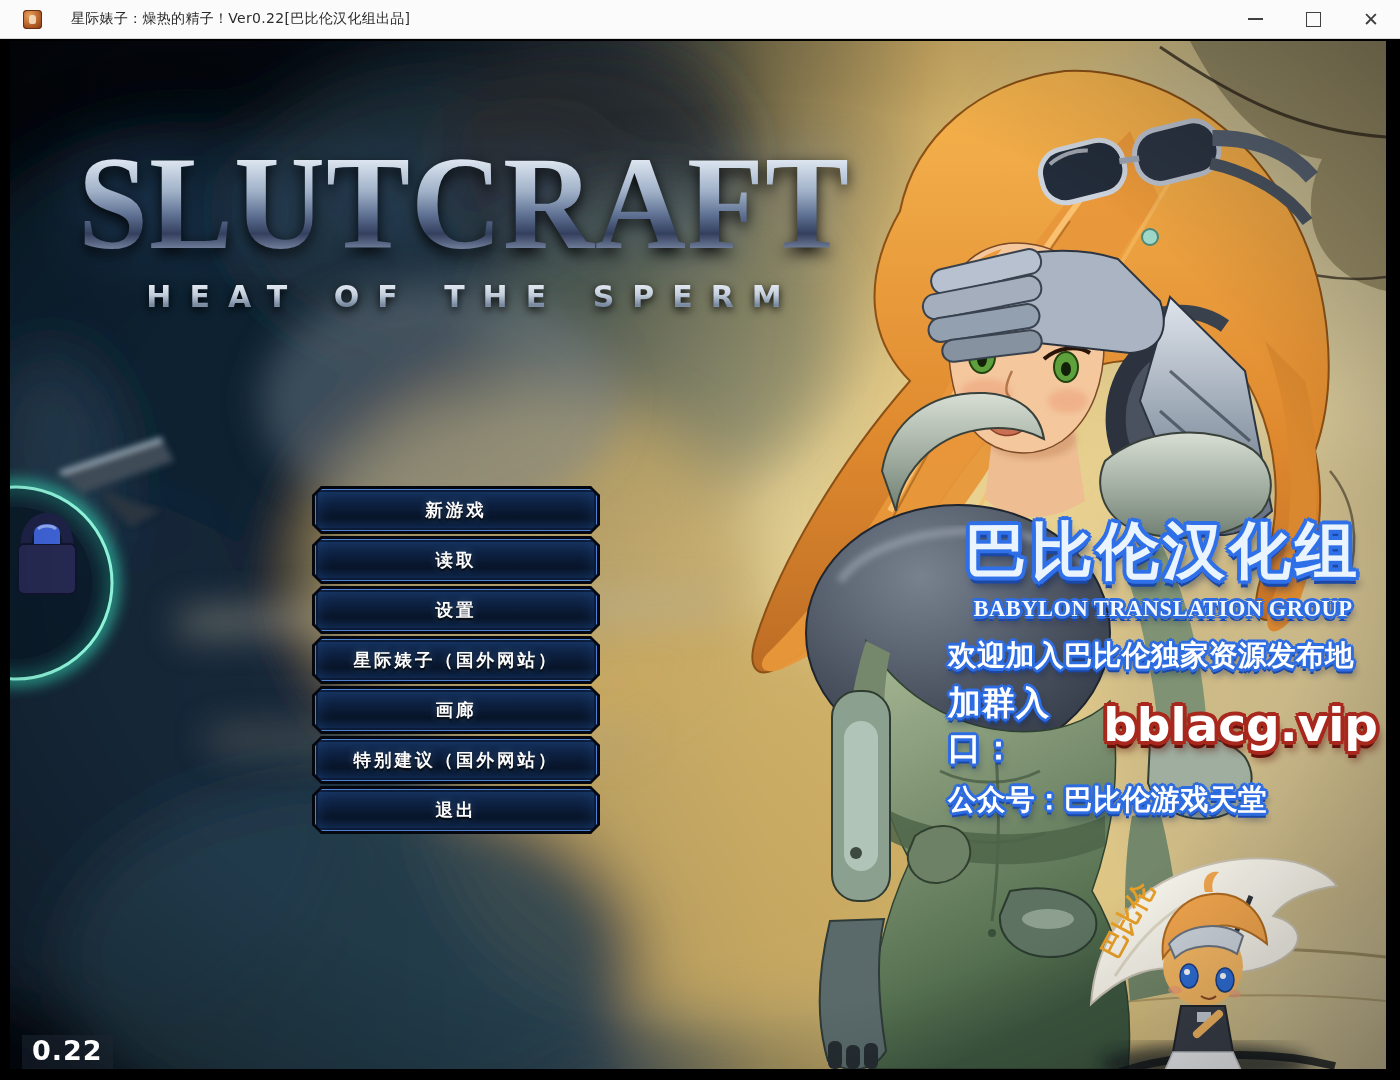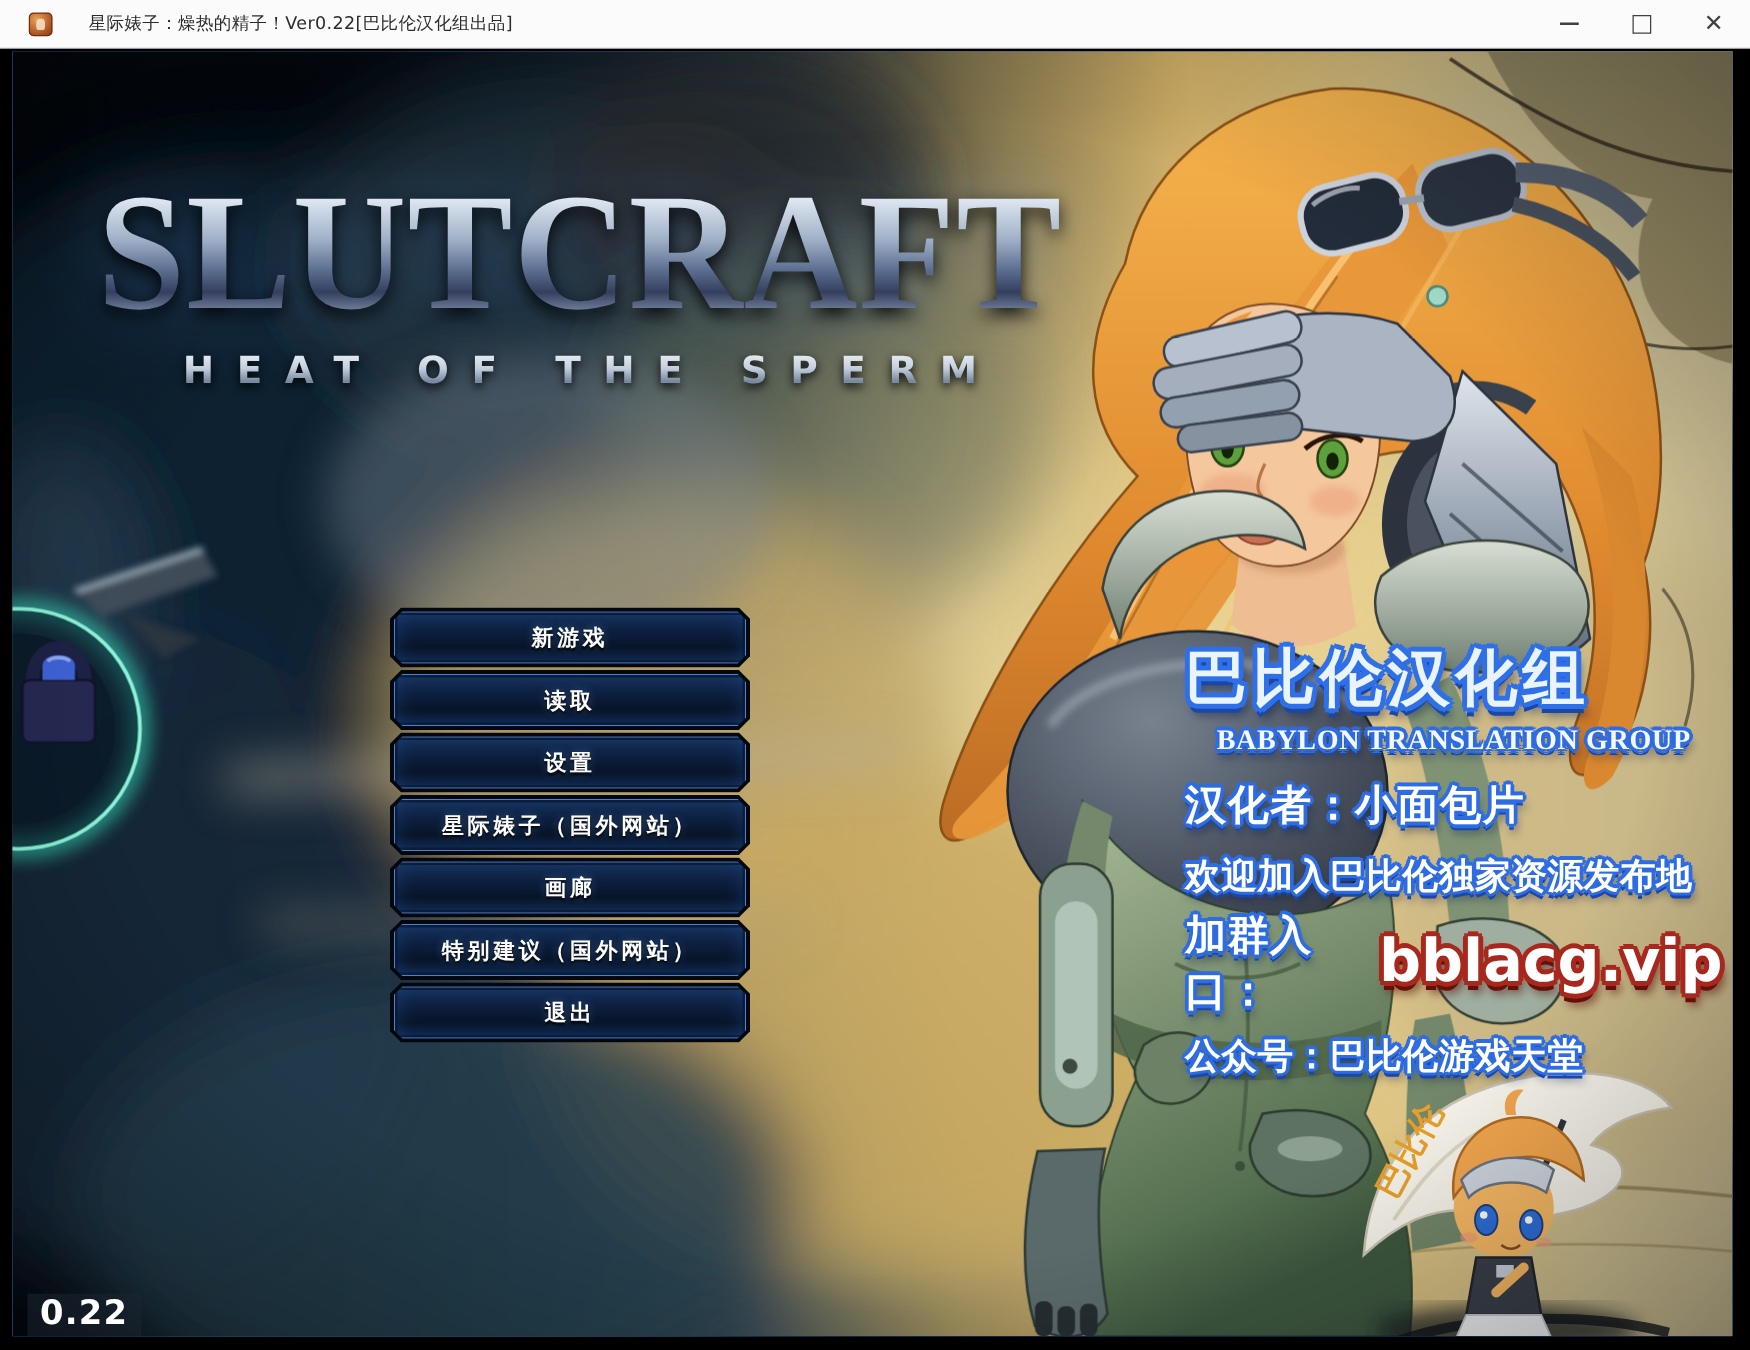--- a/index.html
+++ b/index.html
@@ -11,21 +11,21 @@
   .app-icon::after{content:"";display:block;width:7px;height:9px;margin:5px auto 0;border-radius:40% 40% 30% 30%;background:#f6e3c8;opacity:.85;}
   .title-text{margin-left:9px;font-size:14px;color:#2b2b2b;letter-spacing:.3px;white-space:nowrap;}
   .win-controls{margin-left:auto;display:flex;height:100%;}
   .wc{width:58px;height:100%;display:flex;align-items:center;justify-content:center;cursor:default;}
   .wc-min-glyph{width:15px;height:2px;background:#404040;}
   .wc-max-glyph{width:13px;height:13px;border:1.5px solid #404040;}
   .wc-close-glyph{font-size:19px;color:#404040;line-height:1;font-family:"DejaVu Sans",sans-serif;}
 
   
   .game-frame{position:relative;height:1042px;background:#000;}
-  .game{position:absolute;left:10px;top:2px;right:14px;bottom:12px;overflow:hidden;background:#3b82f6;}
+  .game{position:absolute;left:10px;top:2px;right:14px;bottom:12px;overflow:hidden;background:#737373;}
   .art{position:absolute;inset:0;width:100%;height:100%;}
 
   
   .logo{position:absolute;left:46px;top:96px;width:816px;text-align:center;pointer-events:none;}
   .logo-title{
     font-family:"Liberation Serif",serif;font-weight:700;font-size:126px;line-height:1.05;
     letter-spacing:1px;transform:scaleY(1.06);
     background:linear-gradient(180deg,#fafdff 0%,#dbe4ef 20%,#9fb0c7 42%,#5a6c8e 60%,#343f5e 72%,#8e9eb8 88%,#ccd6e5 100%);
     -webkit-background-clip:text;background-clip:text;color:transparent;-webkit-text-fill-color:transparent;
     filter:drop-shadow(0 5px 7px rgba(0,0,0,.9)) drop-shadow(0 0 24px rgba(90,140,210,.30));
@@ -52,21 +52,21 @@
 
   
   .credits{position:absolute;left:938px;top:468px;width:430px;pointer-events:none;}
   .ob{ 
     color:#ffffff;font-weight:700;
     text-shadow:
       -2px -2px 0 #2e6ce2, 2px -2px 0 #2e6ce2, -2px 2px 0 #2e6ce2, 2px 2px 0 #2e6ce2,
       -3px 0 0 #2e6ce2, 3px 0 0 #2e6ce2, 0 -3px 0 #2e6ce2, 0 3px 0 #2e6ce2,
       0 5px 0 #1b47a6, 2px 7px 7px rgba(0,20,70,.55);
   }
-  .c1{font-size:50px;letter-spacing:4px;text-align:left;color:#e9f4ff;
+  .c1{font-size:62px;letter-spacing:4px;text-align:center;color:#e9f4ff;
      text-shadow:
       -3px -3px 0 #2f70e8, 3px -3px 0 #2f70e8, -3px 3px 0 #2f70e8, 3px 3px 0 #2f70e8,
       -4px 0 0 #2f70e8, 4px 0 0 #2f70e8, 0 -4px 0 #2f70e8, 0 4px 0 #2f70e8,
       0 7px 0 #1b47a6, 3px 9px 8px rgba(0,20,70,.55);
      font-weight:700;}
   .c2{font-family:"Liberation Serif",serif;font-size:22.5px;letter-spacing:.5px;text-align:center;margin-top:3px;color:#f3f9ff;}
   .c3{font-size:33px;margin-top:17px;letter-spacing:1px;}
   .c4{font-size:28.5px;margin-top:15px;letter-spacing:.5px;}
   .c5{margin-top:6px;display:flex;align-items:center;}
   .c5-label{font-size:33px;letter-spacing:1px;}
@@ -377,21 +377,20 @@
         <div class="btn-wrap">
             <div class="btn">
               <span class="btn-label">退出</span>
             </div>
           </div>
       </div>
 
       <div class="credits">
         <div class="c1">巴比伦汉化组</div>
         <div class="c2 ob">BABYLON TRANSLATION GROUP</div>
-        <div class="c3 ob">汉化者：小面包片</div>
         <div class="c4 ob">欢迎加入巴比伦独家资源发布地</div>
         <div class="c5">
           <span class="c5-label ob">加群入口：</span>
           <span class="c5-url">bblacg.vip</span>
         </div>
         <div class="c6 ob">公众号：巴比伦游戏天堂</div>
       </div>
 
       <div class="version">0.22</div>
 

